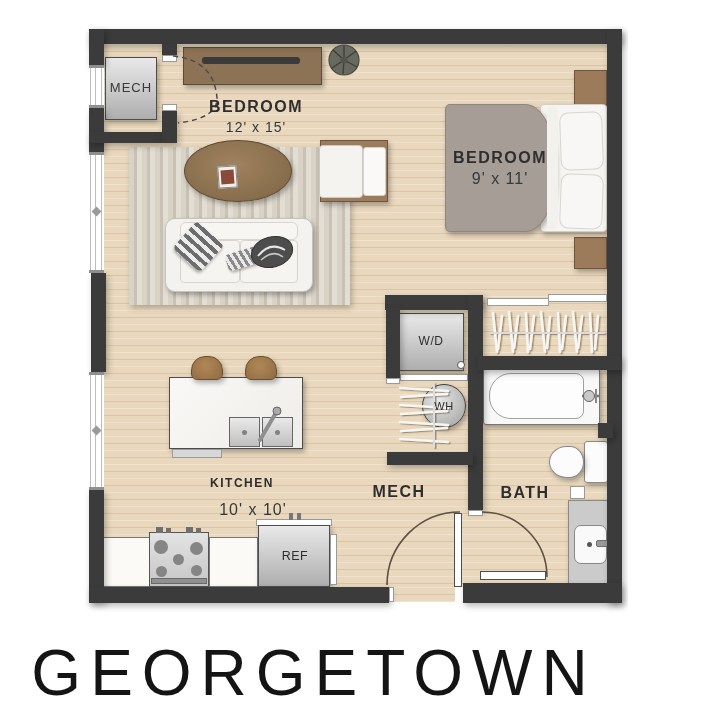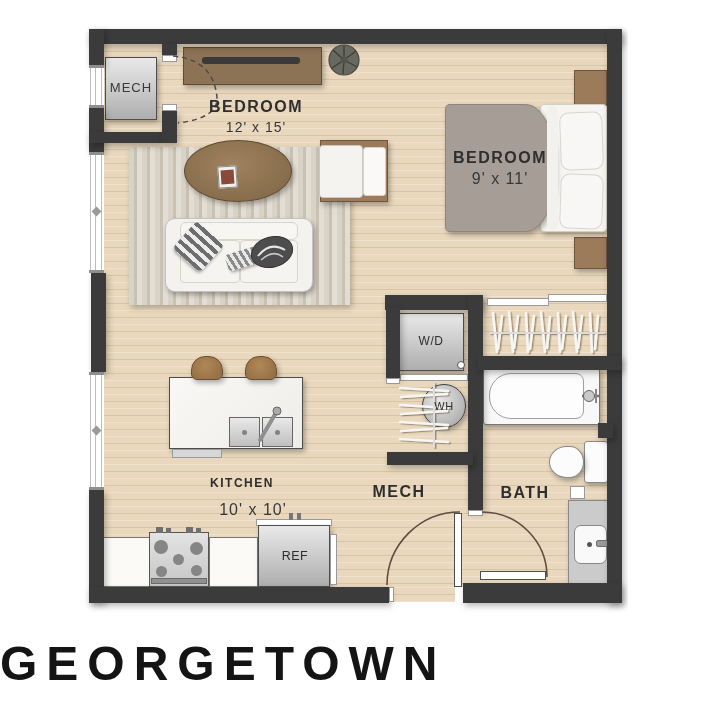--- a/index.html
+++ b/index.html
@@ -22,22 +22,22 @@
   .graybox{background:linear-gradient(180deg,#e9e9e9,#aeaeae);border:1.5px solid #4d4d4d;box-sizing:border-box;}
   .counter{background:#fbfaf7;border:1.2px solid #777;box-sizing:border-box;}
   .wood{background:#9c7b5b;border:1px solid #6f5640;box-sizing:border-box;}
   .rug{background:#d8d2c6;
        background-image:repeating-linear-gradient(90deg,#d9d3c7 0 5px,#c9c1b3 5px 8px,#e3ded4 8px 13px);
        box-shadow:2px 3px 6px rgba(0,0,0,.25);}
   
   .lbl{position:absolute;transform:translate(-50%,-50%);color:#2e2e2e;font-weight:700;
        letter-spacing:1.5px;white-space:nowrap;}
   .dims{font-weight:500;letter-spacing:1px;color:#383838;}
-  .title{position:absolute;left:0;right:0;color:#141414;
-         font-weight:700;font-size:48px;letter-spacing:9px;}
+  .title{position:absolute;left:0;right:0;text-align:center;color:#141414;
+         font-weight:400;font-size:64px;letter-spacing:9px;}
   svg{position:absolute;left:0;top:0;}
 </style>
 </head>
 <body>
 
 <div id="stage">
 
   <div class="abs floor" style="left:104px;top:44px;width:503px;height:543px;"></div>
   <div class="abs floor" style="left:389px;top:587px;width:66px;height:15px;"></div>
 

